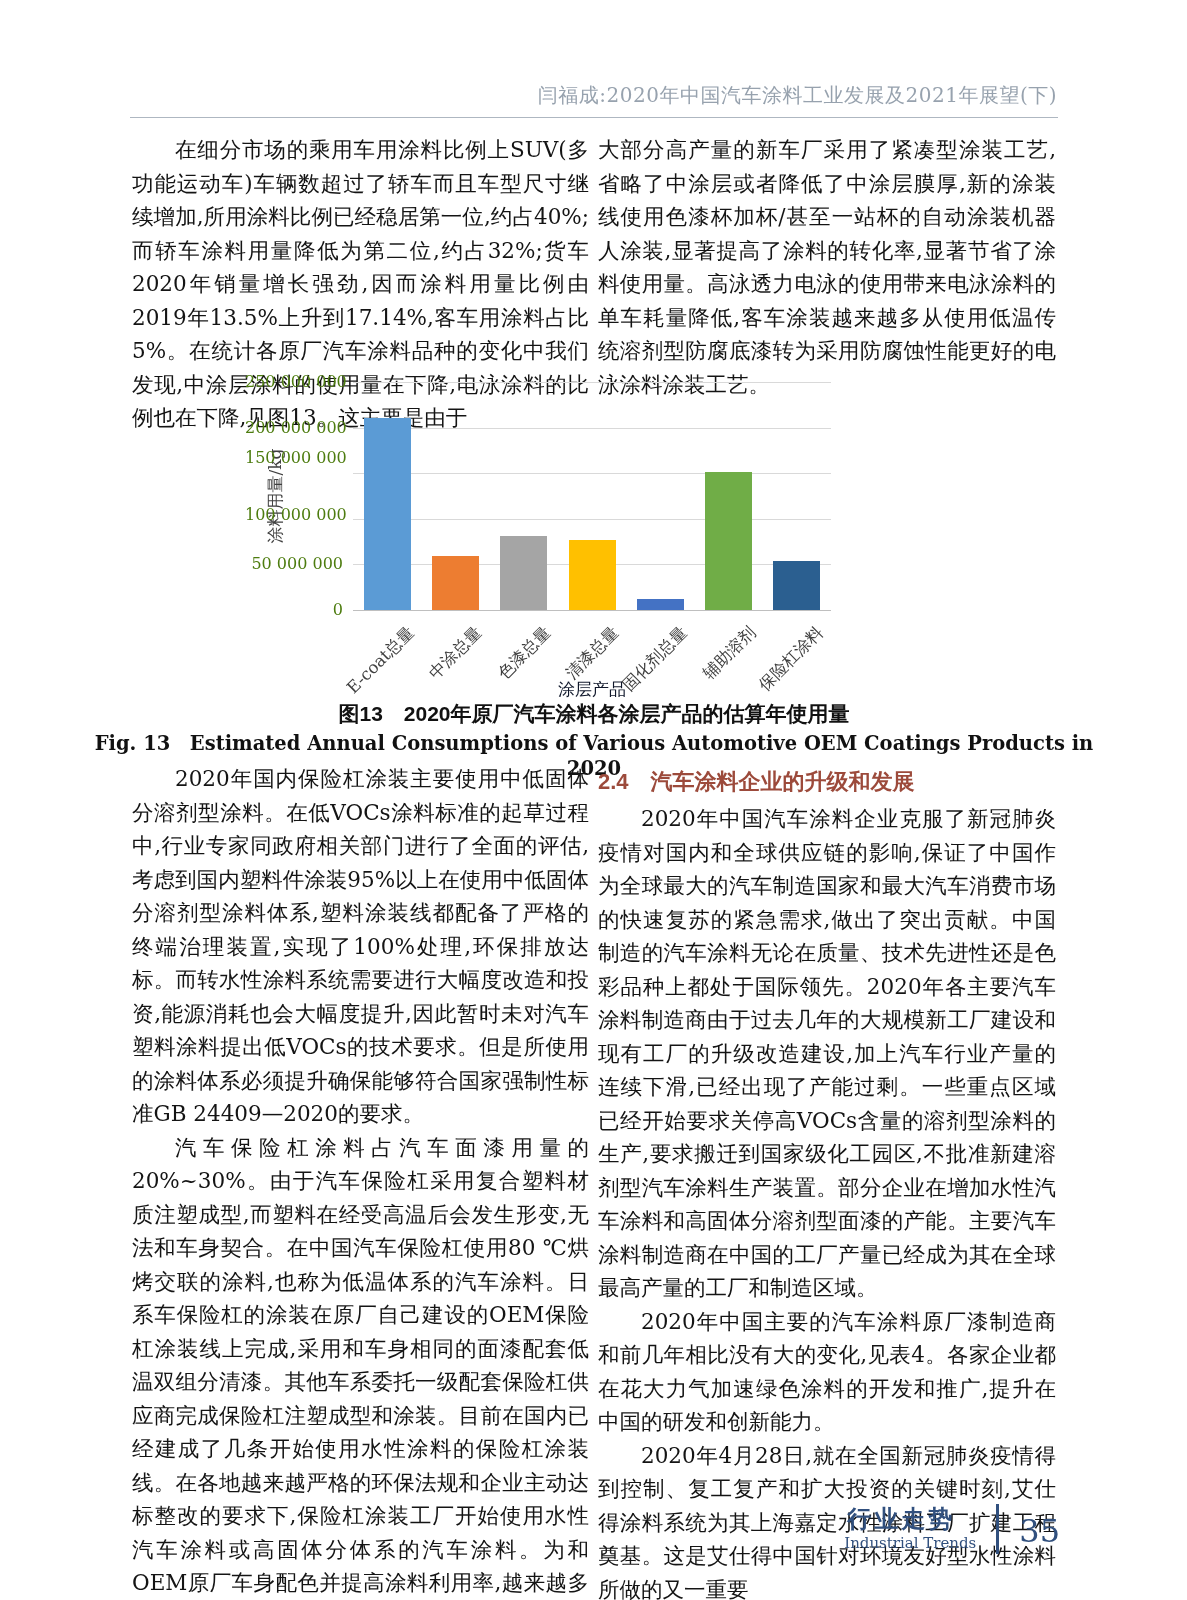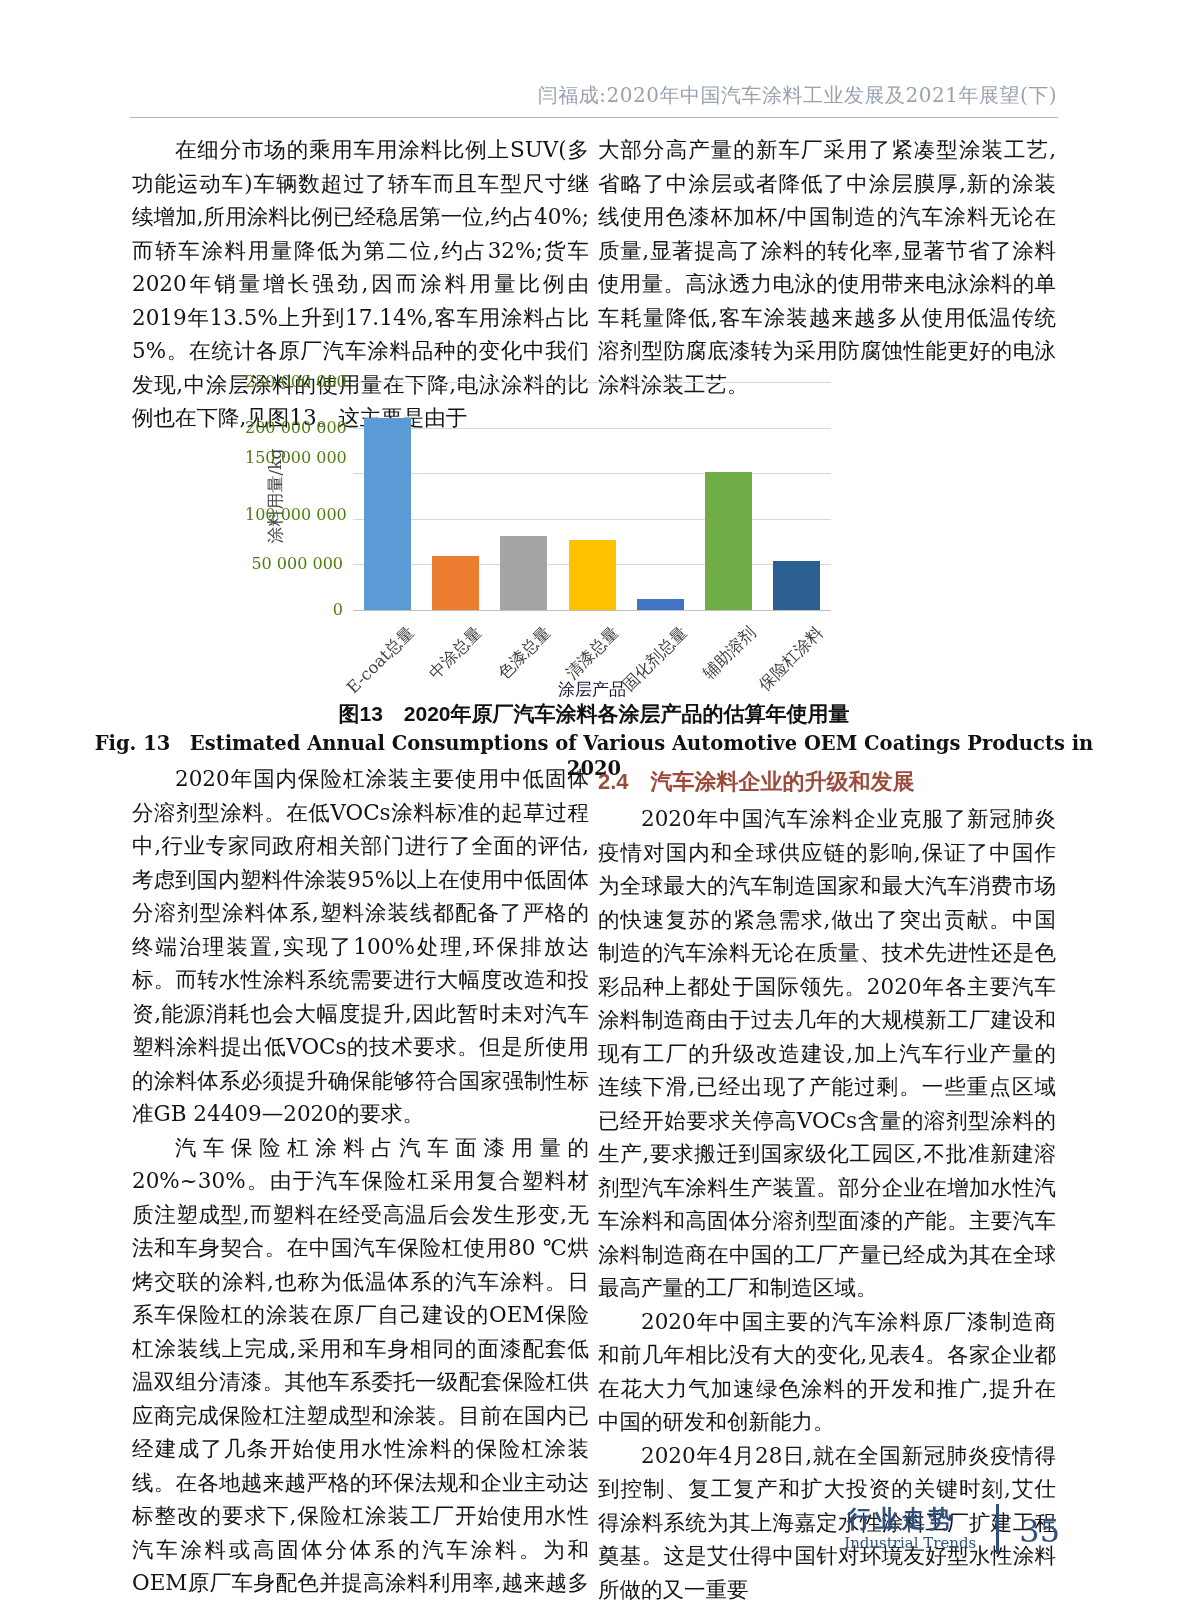--- a/index.html
+++ b/index.html
@@ -78,21 +78,21 @@
 </head>
 <body>
 
 <div class="running-title">闫福成:2020年中国汽车涂料工业发展及2021年展望(下)</div>
 <div class="header-rule"></div>
 
 <div class="col col-tl">
   <p class="indent">在细分市场的乘用车用涂料比例上SUV(多功能运动车)车辆数超过了轿车而且车型尺寸继续增加,所用涂料比例已经稳居第一位,约占40%;而轿车涂料用量降低为第二位,约占32%;货车2020年销量增长强劲,因而涂料用量比例由2019年13.5%上升到17.14%,客车用涂料占比5%。在统计各原厂汽车涂料品种的变化中我们发现,中涂层涂料的使用量在下降,电泳涂料的比例也在下降,见图13。这主要是由于</p>
 </div>
 <div class="col col-tr">
-  <p>大部分高产量的新车厂采用了紧凑型涂装工艺,省略了中涂层或者降低了中涂层膜厚,新的涂装线使用色漆杯加杯/中国制造的汽车涂料无论在质量,显著提高了涂料的转化率,显著节省了涂料使用量。高泳透力电泳的使用带来电泳涂料的单车耗量降低,客车涂装越来越多从使用低温传统溶剂型防腐底漆转为采用防腐蚀性能更好的电泳涂料涂装工艺。</p>
+  <p>大部分高产量的新车厂采用了紧凑型涂装工艺,省略了中涂层或者降低了中涂层膜厚,新的涂装线使用色漆杯加杯/甚至一站杯的自动涂装机器人涂装,显著提高了涂料的转化率,显著节省了涂料使用量。高泳透力电泳的使用带来电泳涂料的单车耗量降低,客车涂装越来越多从使用低温传统溶剂型防腐底漆转为采用防腐蚀性能更好的电泳涂料涂装工艺。</p>
 </div>
 
 <div class="chart" id="chart-canvas">
   <div class="ytitle">涂料用量/kg</div>
   <div class="xtitle">涂层产品</div>
 <div class="gridline baseline" style="top: 248px; left: 108px; width: 478px;"></div>
     <div class="ytick" style="top: 238px;">0</div>
     <div class="gridline" style="top: 202.4px; left: 108px; width: 478px;"></div>
     <div class="ytick" style="top: 192.4px;">50 000 000</div>
     <div class="gridline" style="top: 156.8px; left: 108px; width: 478px;"></div>

